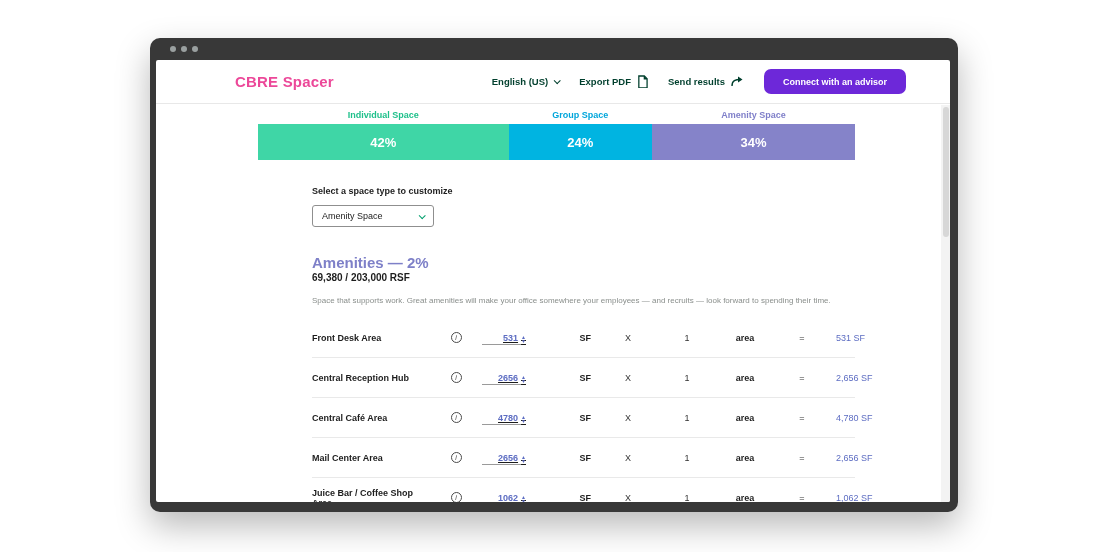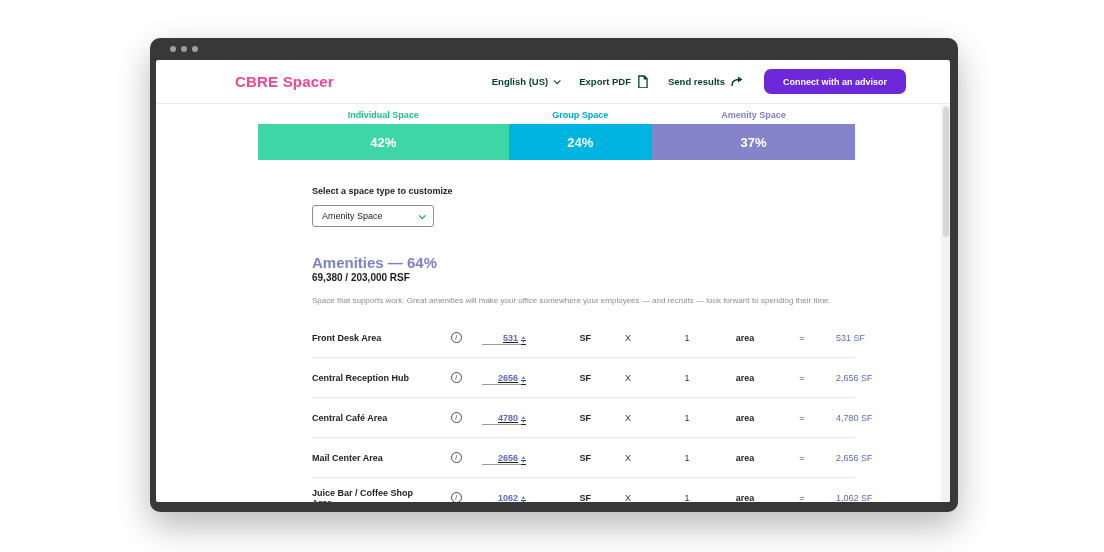--- a/index.html
+++ b/index.html
@@ -147,31 +147,31 @@
 
     <div class="main">
       <div class="bar-labels" id="bar-labels">
           <div class="bar-label" style="width: 42%; color: rgb(31, 192, 139);">Individual Space</div>
           <div class="bar-label" style="width: 24%; color: rgb(0, 166, 219);">Group Space</div>
           <div class="bar-label" style="width: 34%; color: rgb(127, 127, 201);">Amenity Space</div>
         </div>
       <div class="bar" id="bar">
           <div class="bar-seg" style="width: 42%; background: rgb(63, 214, 166);">42%</div>
           <div class="bar-seg" style="width: 24%; background: rgb(0, 180, 225);">24%</div>
-          <div class="bar-seg" style="width: 34%; background: rgb(133, 131, 201);">37%</div>
+          <div class="bar-seg" style="width: 34%; background: rgb(133, 131, 201);">34%</div>
         </div>
 
       <div class="section">
         <div class="select-label">Select a space type to customize</div>
         <div class="dropdown">
           <span>Amenity Space</span>
           <span class="chev green"></span>
         </div>
 
-        <h2 class="section-title">Amenities — 64%</h2>
+        <h2 class="section-title">Amenities — 2%</h2>
         <div class="rsf-summary">69,380 / 203,000 RSF</div>
         <p class="desc">Space that supports work. Great amenities will make your office somewhere your employees — and recruits — look forward to spending their time.</p>
 
         <div class="table" id="rows">
   <div class="row">
     <div class="cell name">Front Desk Area</div>
     <div class="cell info-wrap">
       <span class="info-icon">i</span>
     </div>
     <div class="cell">

